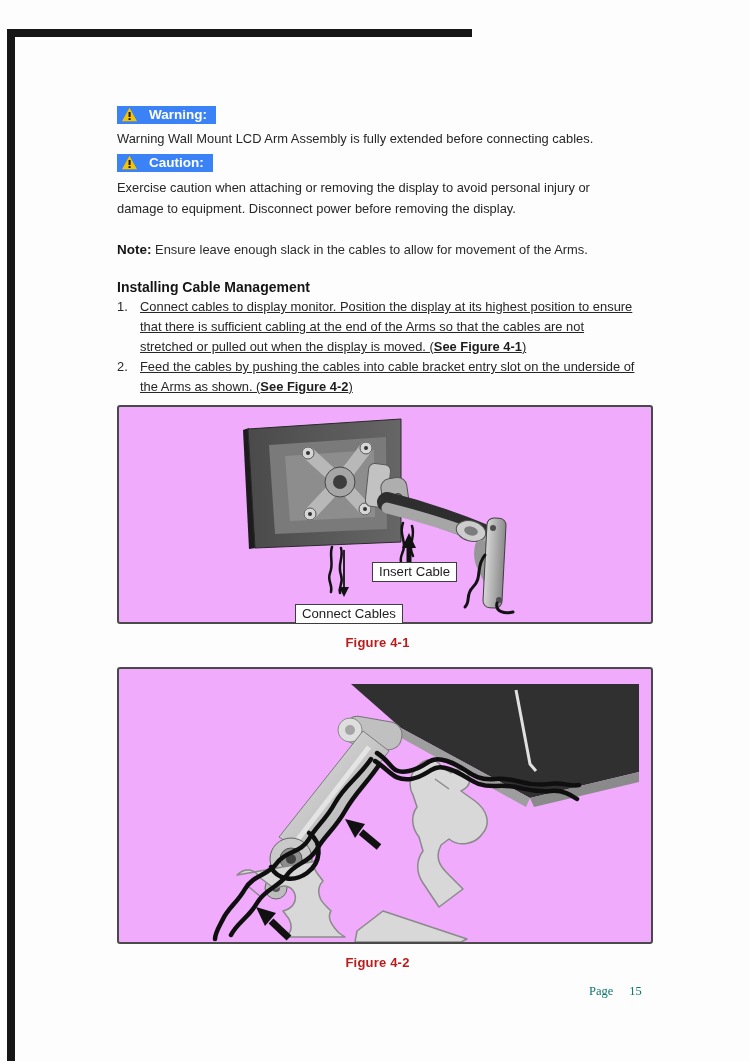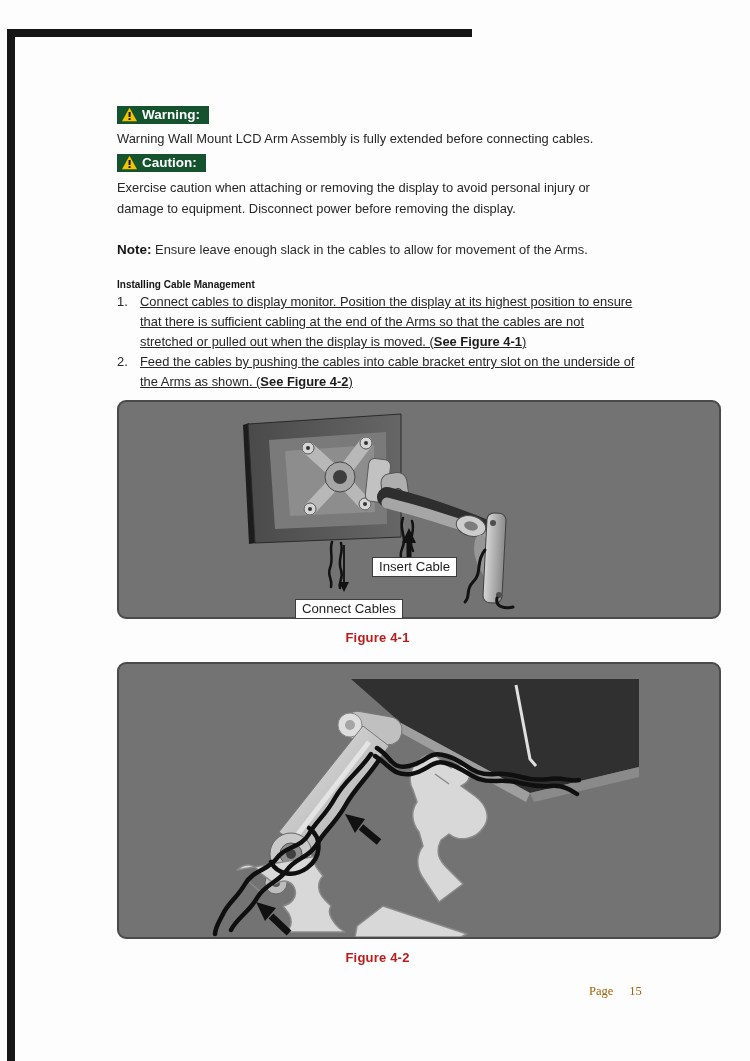--- a/index.html
+++ b/index.html
@@ -18,48 +18,48 @@
   .content { position:absolute; left:117px; top:97px; width:521px; }
 
   
   .hdr { position:relative; height:20px; border-bottom:3px solid #1d1d1d; padding-bottom:3px; margin-bottom:0; }
   .hdr .step { position:absolute; left:0; bottom:0; font-size:16px; font-weight:bold; color:#171717;
                text-decoration:underline; text-underline-offset:3px; text-decoration-thickness:2px; letter-spacing:.3px; }
   .hdr .title { position:absolute; left:201px; bottom:0; font-size:14.5px; font-weight:bold; color:#171717;
                text-decoration:underline; text-underline-offset:3px; text-decoration-thickness:2px; letter-spacing:.2px; }
 
   
-  .badge { display:inline-flex; align-items:center; gap:4px; background:#14532d; color:#fff;
+  .badge { display:inline-flex; align-items:center; gap:11px; background:#3b82f6; color:#fff;
            font-weight:bold; font-size:13.5px; padding:1px 9px 2px 4px; margin-top:9px; }
   .badge.caution { margin-top:5px; }
   .badge svg { display:block; }
   .bodytext { font-size:12.9px; line-height:21px; color:#262626; margin-top:2px; }
   .bodytext.caution { margin-top:3px; width:521px; }
 
   .note { margin-top:22px; font-size:12.9px; line-height:18px; }
   .note b { font-size:13.5px; color:#141414; }
 
-  .section-heading { margin-top:20px; font-size:10px; font-weight:bold; color:#141414; }
+  .section-heading { margin-top:20px; font-size:14px; font-weight:bold; color:#141414; }
 
   .olist { margin-top:2px; }
   .olist .item { display:flex; font-size:12.9px; line-height:20px; color:#262626; }
   .olist .num { width:23px; flex:0 0 23px; }
   .olist .txt { flex:1;text-decoration:underline; }
   .olist b { color:#1c1c1c; }
 
   
-  .figure { position:relative; margin-top:8px; width:604px; border:2px solid #4a4a4a; border-radius:9px; background:#737373; }
+  .figure { position:relative; margin-top:8px; width:536px; border:2px solid #4a4a4a; border-radius:3px; background:#f0abfc; }
   .figure.f1 { height:219px; }
   .figure.f2 { margin-top:17px; height:277px; }
   .figure svg { position:absolute; left:0; top:0; }
   .fig-label { position:absolute; background:#fff; border:1.5px solid #3d3d3d; padding:1px 6px 2px 6px;
                font-size:13.2px; color:#1d1d1d; white-space:nowrap; }
   .caption { margin-top:11px; text-align:center; font-size:13px; font-weight:bold; color:#b91c1c; letter-spacing:.2px; }
 
-  .footer { position:absolute; left:589px; top:984px; font-family:"Liberation Serif", serif; font-size:12.5px; color:#a16207; }
+  .footer { position:absolute; left:589px; top:984px; font-family:"Liberation Serif", serif; font-size:12.5px; color:#0f766e; }
   .footer .pn { margin-left:16px; }
 </style>
 </head>
 <body>
 
 <div class="scan-edge top"></div>
 <div class="scan-edge left"></div>
 
 <div class="content">
 

